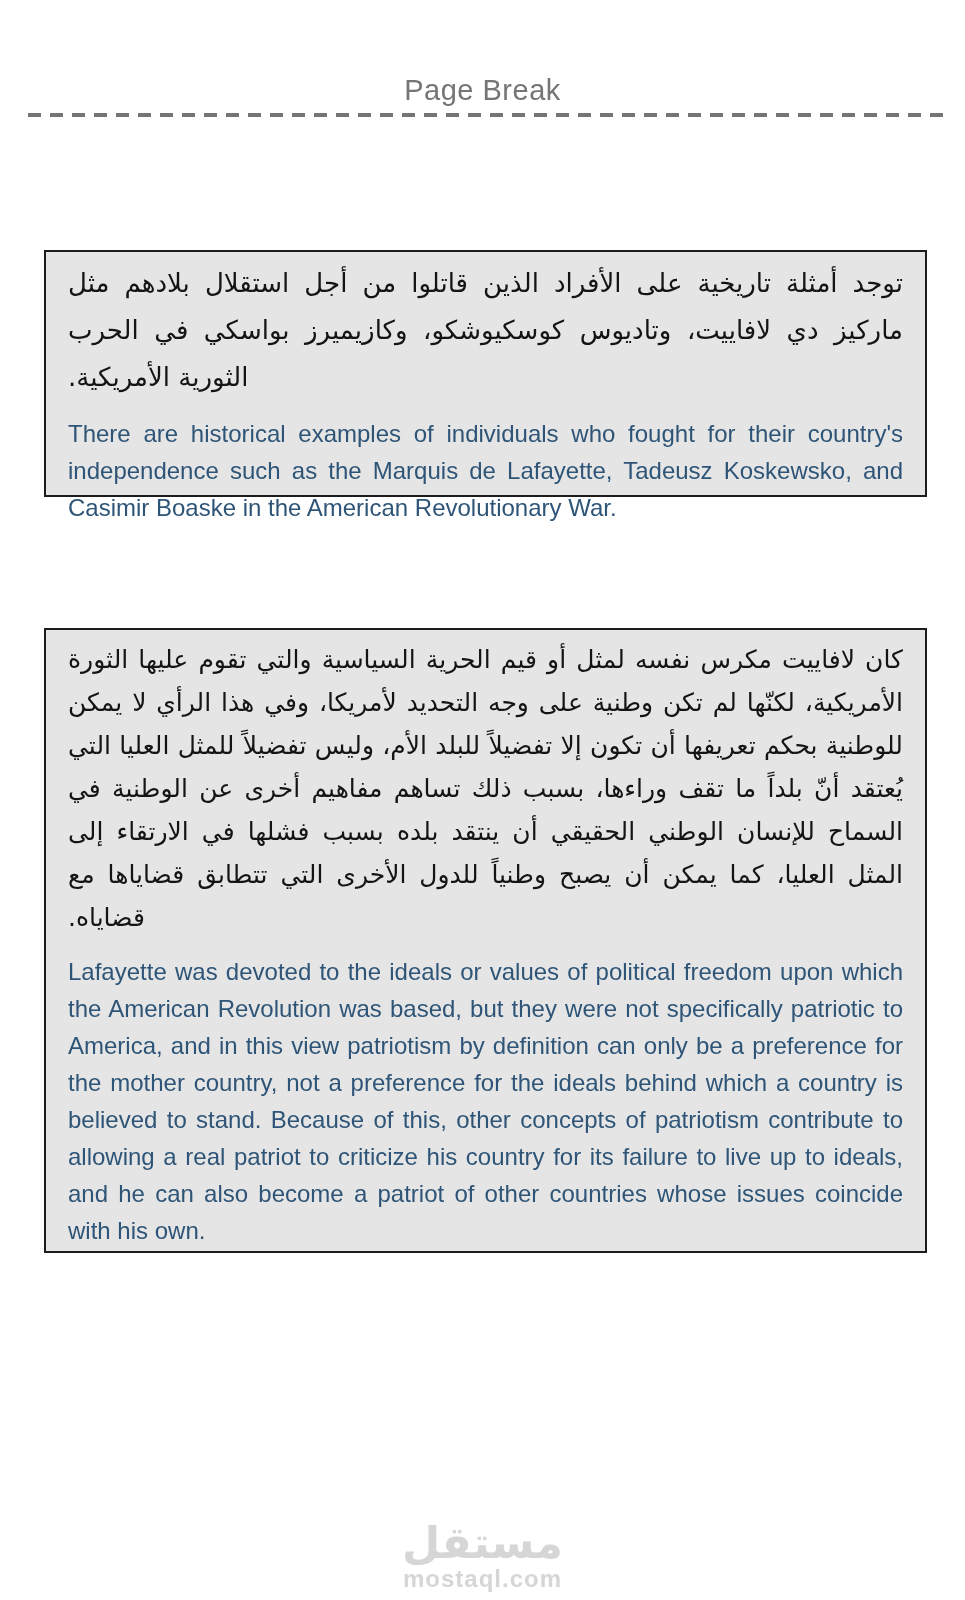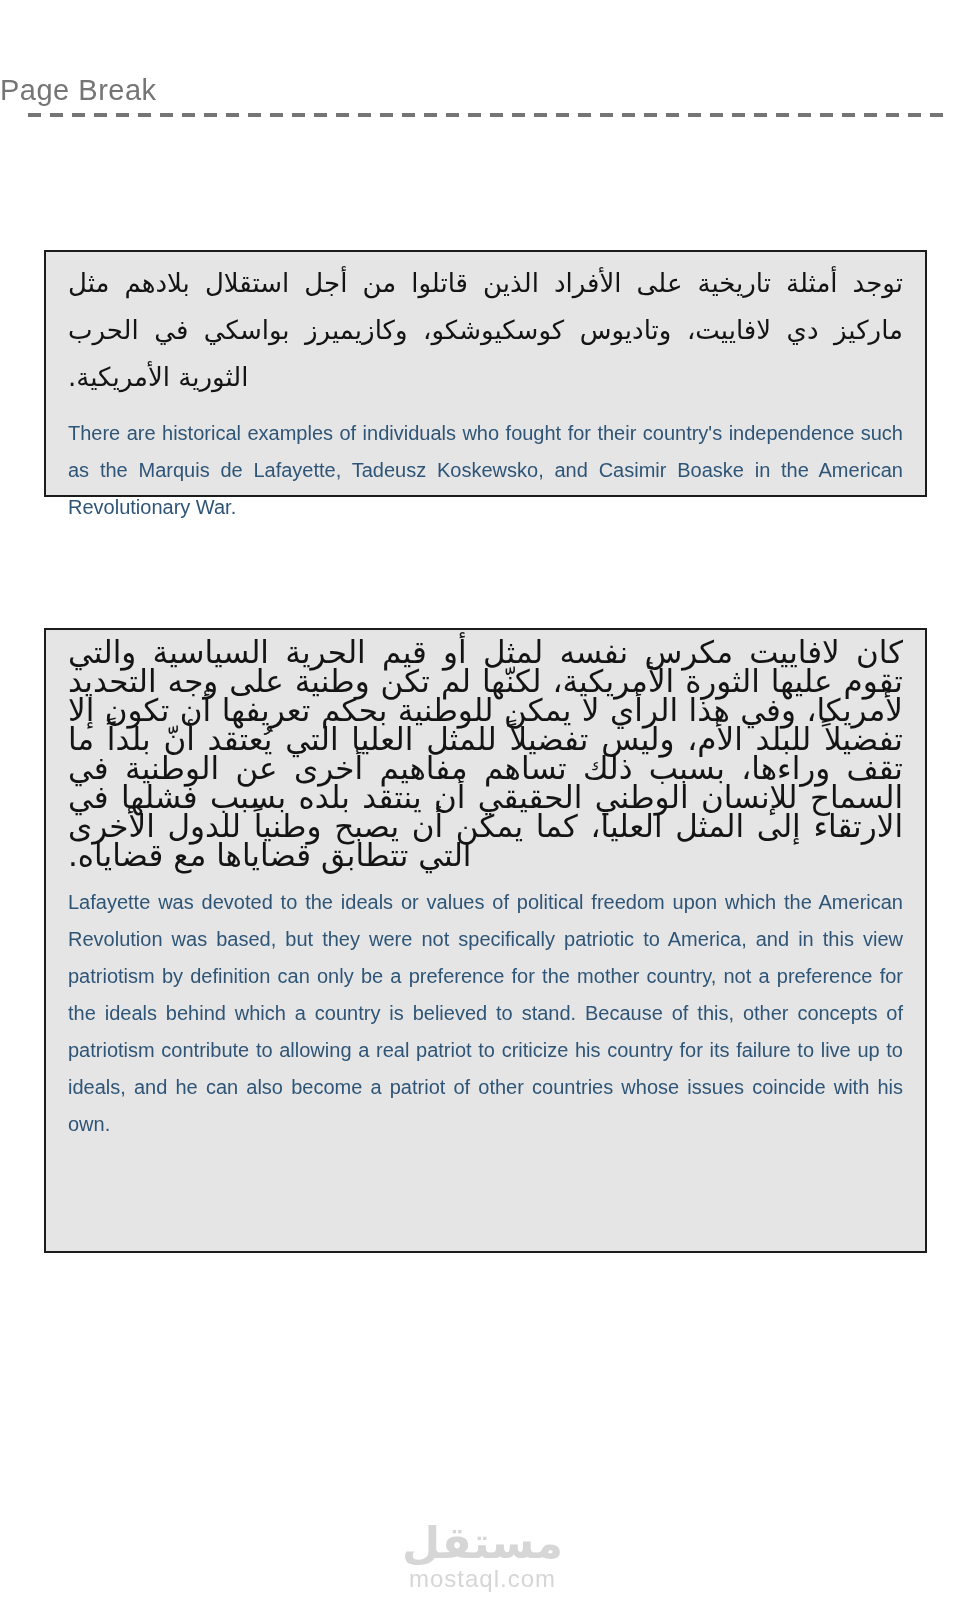--- a/index.html
+++ b/index.html
@@ -13,20 +13,21 @@
   html,body{margin:0;padding:0;}
   body{
     width:965px;height:1600px;
     background:var(--bg);
     position:relative;
     overflow:hidden;
     font-family:"Liberation Sans","DejaVu Sans",sans-serif;
   }
   .page-break-wrap{
     position:absolute;top:74px;left:0;width:965px;
+    text-align:center;
   }
   .page-break-label{
     font-size:29px;
     color:var(--muted-color);
     letter-spacing:0.5px;
     font-family:"Liberation Sans",sans-serif;
   }
   .page-break-divider{
     position:absolute;top:113px;left:28px;right:16px;height:4px;
     background:repeating-linear-gradient(to right,
@@ -45,47 +46,47 @@
     direction:rtl;
     unicode-bidi:embed;
     margin:0;
     color:var(--ar-color);
     font-family:"DejaVu Sans",sans-serif;
     font-size:26px;
     line-height:47px;
     text-align:justify;
     text-align-last:left;
   }
-  .tbox.second .ar{line-height:29px;font-size:31px;}
+  .tbox.second .ar{line-height:43px;font-size:25px;}
   .en{
     margin:14px 0 0 0;
     color:var(--en-color);
     font-family:"Liberation Sans","DejaVu Sans",sans-serif;
-    font-size:20px;
+    font-size:24px;
     line-height:37px;
     text-align:justify;
     text-align-last:left;
   }
   .watermark{
     position:absolute;top:1520px;left:0;width:965px;
     text-align:center;
     color:var(--watermark-color);
     user-select:none;
   }
   .watermark-logo{
     font-family:"DejaVu Sans",sans-serif;
     font-size:44px;
     font-weight:bold;
     line-height:46px;
     direction:rtl;
   }
   .watermark-site{
     font-family:"Liberation Sans",sans-serif;
     font-size:24px;
-    font-weight:normal;
+    font-weight:bold;
     line-height:26px;
     letter-spacing:1px;
   }
 </style>
 </head>
 <body>
 
 <div class="page-break-wrap">
   <span class="page-break-label">Page Break</span>
 </div>

